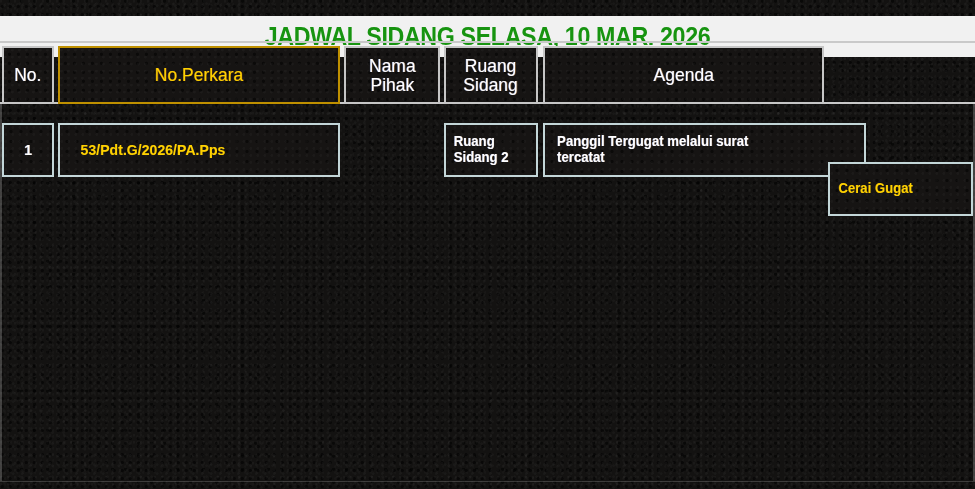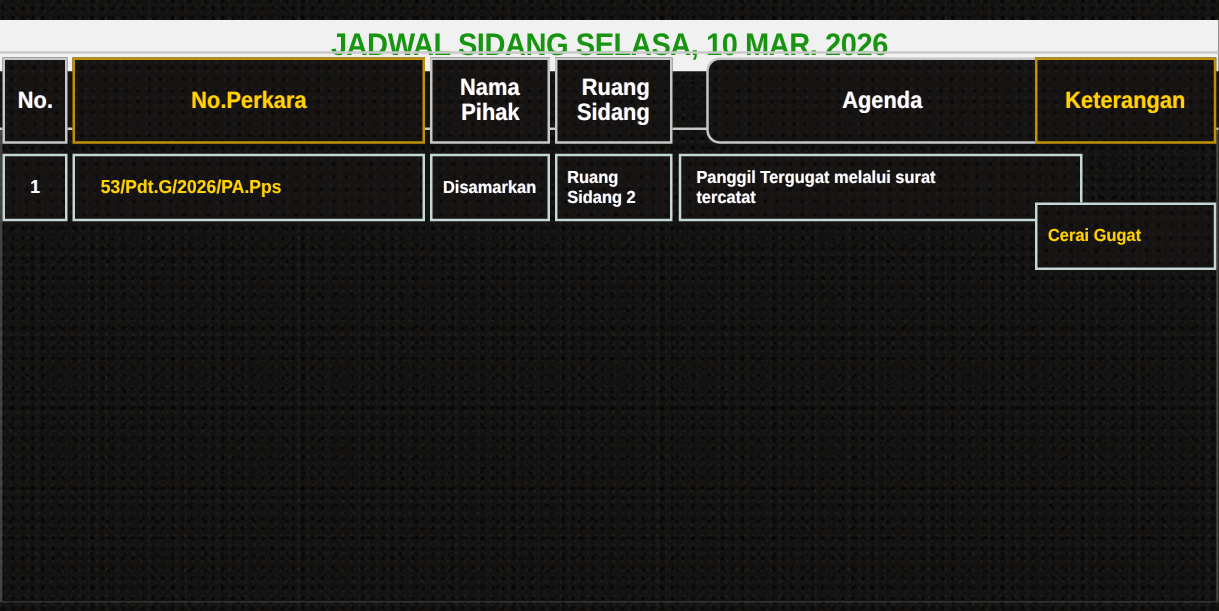--- a/index.html
+++ b/index.html
@@ -46,25 +46,25 @@
 
   
   .hdr-band{
     position:absolute;left:0;top:41px;width:975px;height:63px;
     border-top:2px solid #c9c9c9;
     border-bottom:2px solid #c9c9c9;
     box-sizing:border-box;
     background:transparent;
   }
   .hcell{
-    position:absolute;top:3px;height:69px;
+    position:absolute;top:3px;height:58px;
     box-sizing:border-box;
     display:flex;align-items:center;justify-content:center;
-    text-align:right;
-    font-weight:bold;
+    text-align:center;
+    font-weight:normal;
     line-height:1.02;
     padding:0 2px;
     background-color:#161413;
     background-image:
       radial-gradient(circle at 20% 30%, rgba(255,255,255,.030) 0 1px, transparent 1.6px),
       radial-gradient(circle at 60% 70%, rgba(0,0,0,.5) 0 1.2px, transparent 2px);
     background-size:7px 7px,9px 9px;
   }
   .hcell.gray{border:2px solid #c6c6c6;}
   .hcell.gold{border:2px solid #bf9000;}
@@ -124,37 +124,31 @@
         <span class="txt h-white" style="font-size: 19px;">Nama
 Pihak</span>
       </div>
       <div class="hcell gold" style="left: 58px; width: 282px;">
         <span class="txt h-gold" style="font-size: 19px;">No.Perkara</span>
       </div>
       <div class="hcell gray" style="left: 444px; width: 94px;">
         <span class="txt h-white" style="font-size: 19px;">Ruang
 Sidang</span>
       </div>
-      <div class="hcell gray" style="left: 565px; width: 281px; border-radius: 11px;">
+      <div class="hcell gray" style="left: 543px; width: 281px;">
         <span class="txt h-white" style="font-size: 19px;">Agenda</span>
-      </div>
-      <div class="hcell gold" style="left: 828px; width: 145px;">
-        <span class="txt h-gold" style="font-size: 19px;">Keterangan</span>
       </div>
     </div>
 
   <div class="row" id="row0">
       <div class="dcell center" style="left: 2px; width: 52px;">
         <span class="txt c-white" style="font-size: 15px;">1</span>
       </div>
       <div class="dcell" style="left: 58px; width: 282px; padding-left: 16px;">
         <span class="txt c-gold" style="font-size: 15px;">53/Pdt.G/2026/PA.Pps</span>
-      </div>
-      <div class="dcell center" style="left: 344px; width: 96px;">
-        <span class="txt c-white" style="font-size: 14px;">Disamarkan</span>
       </div>
       <div class="dcell" style="left: 444px; width: 94px;">
         <span class="txt c-white" style="font-size: 14px;">Ruang
 Sidang 2</span>
       </div>
       <div class="dcell" style="left: 543px; width: 323px;">
         <span class="txt c-white" style="font-size: 14px;">Panggil Tergugat melalui surat
 tercatat</span>
       </div>
       <div class="dcell" style="left: 828px; width: 145px; margin-top: 39px;">

